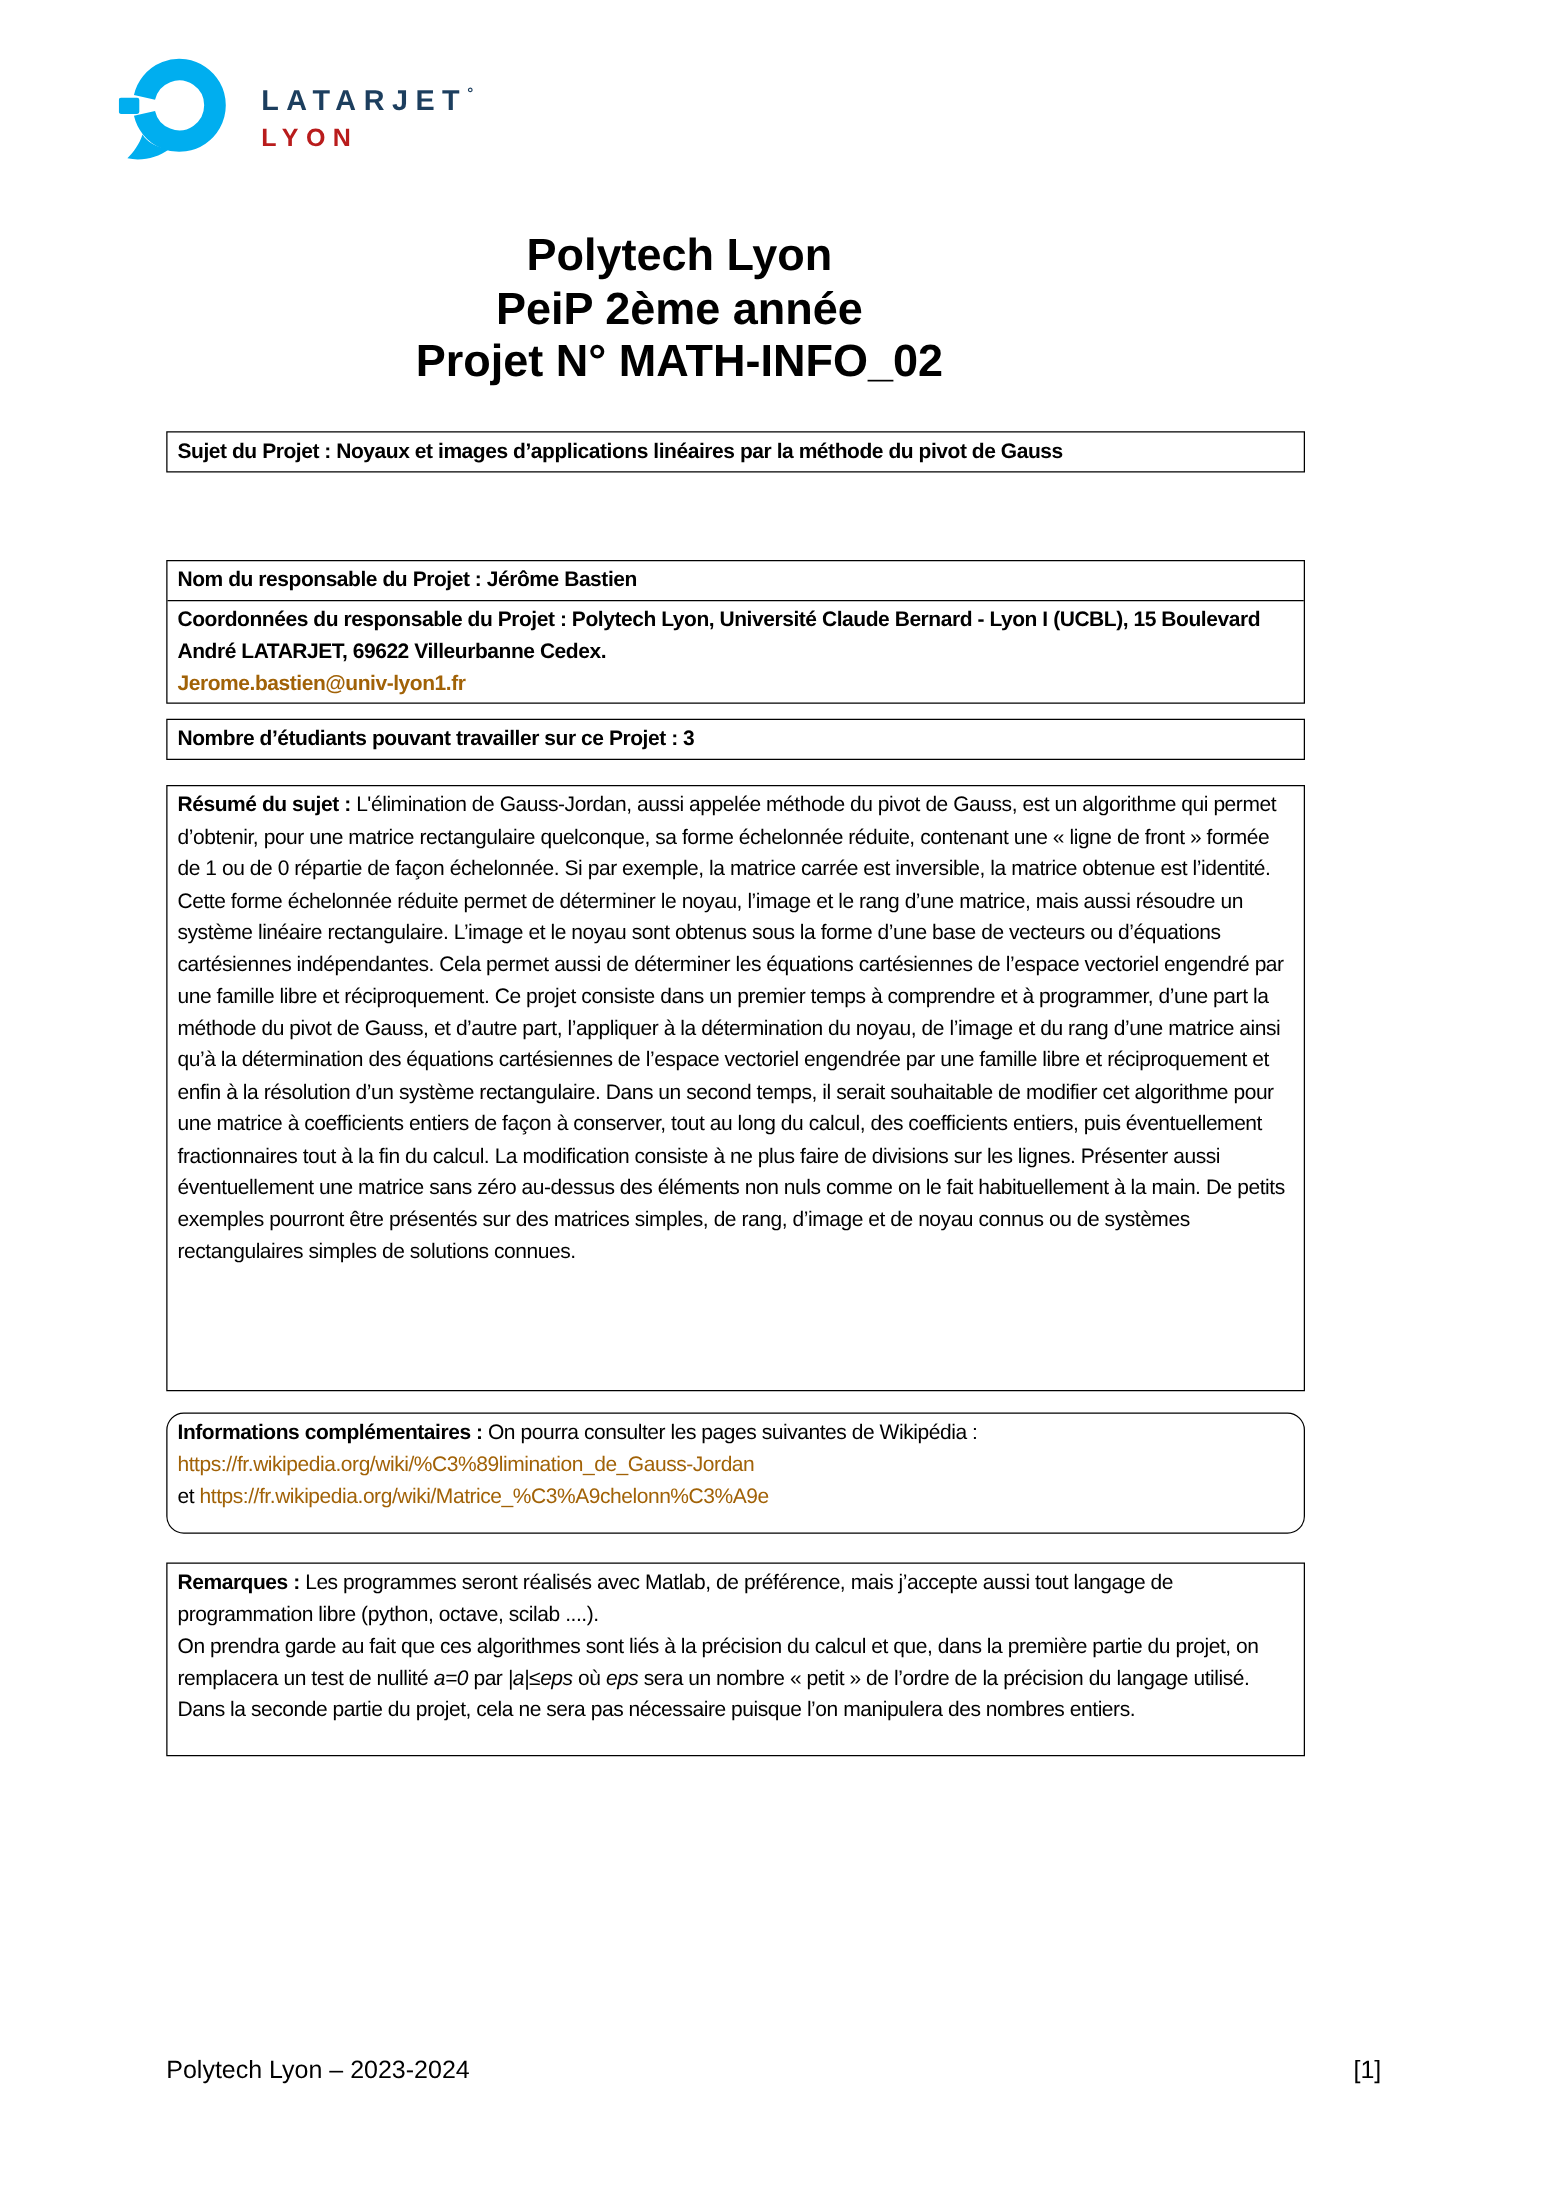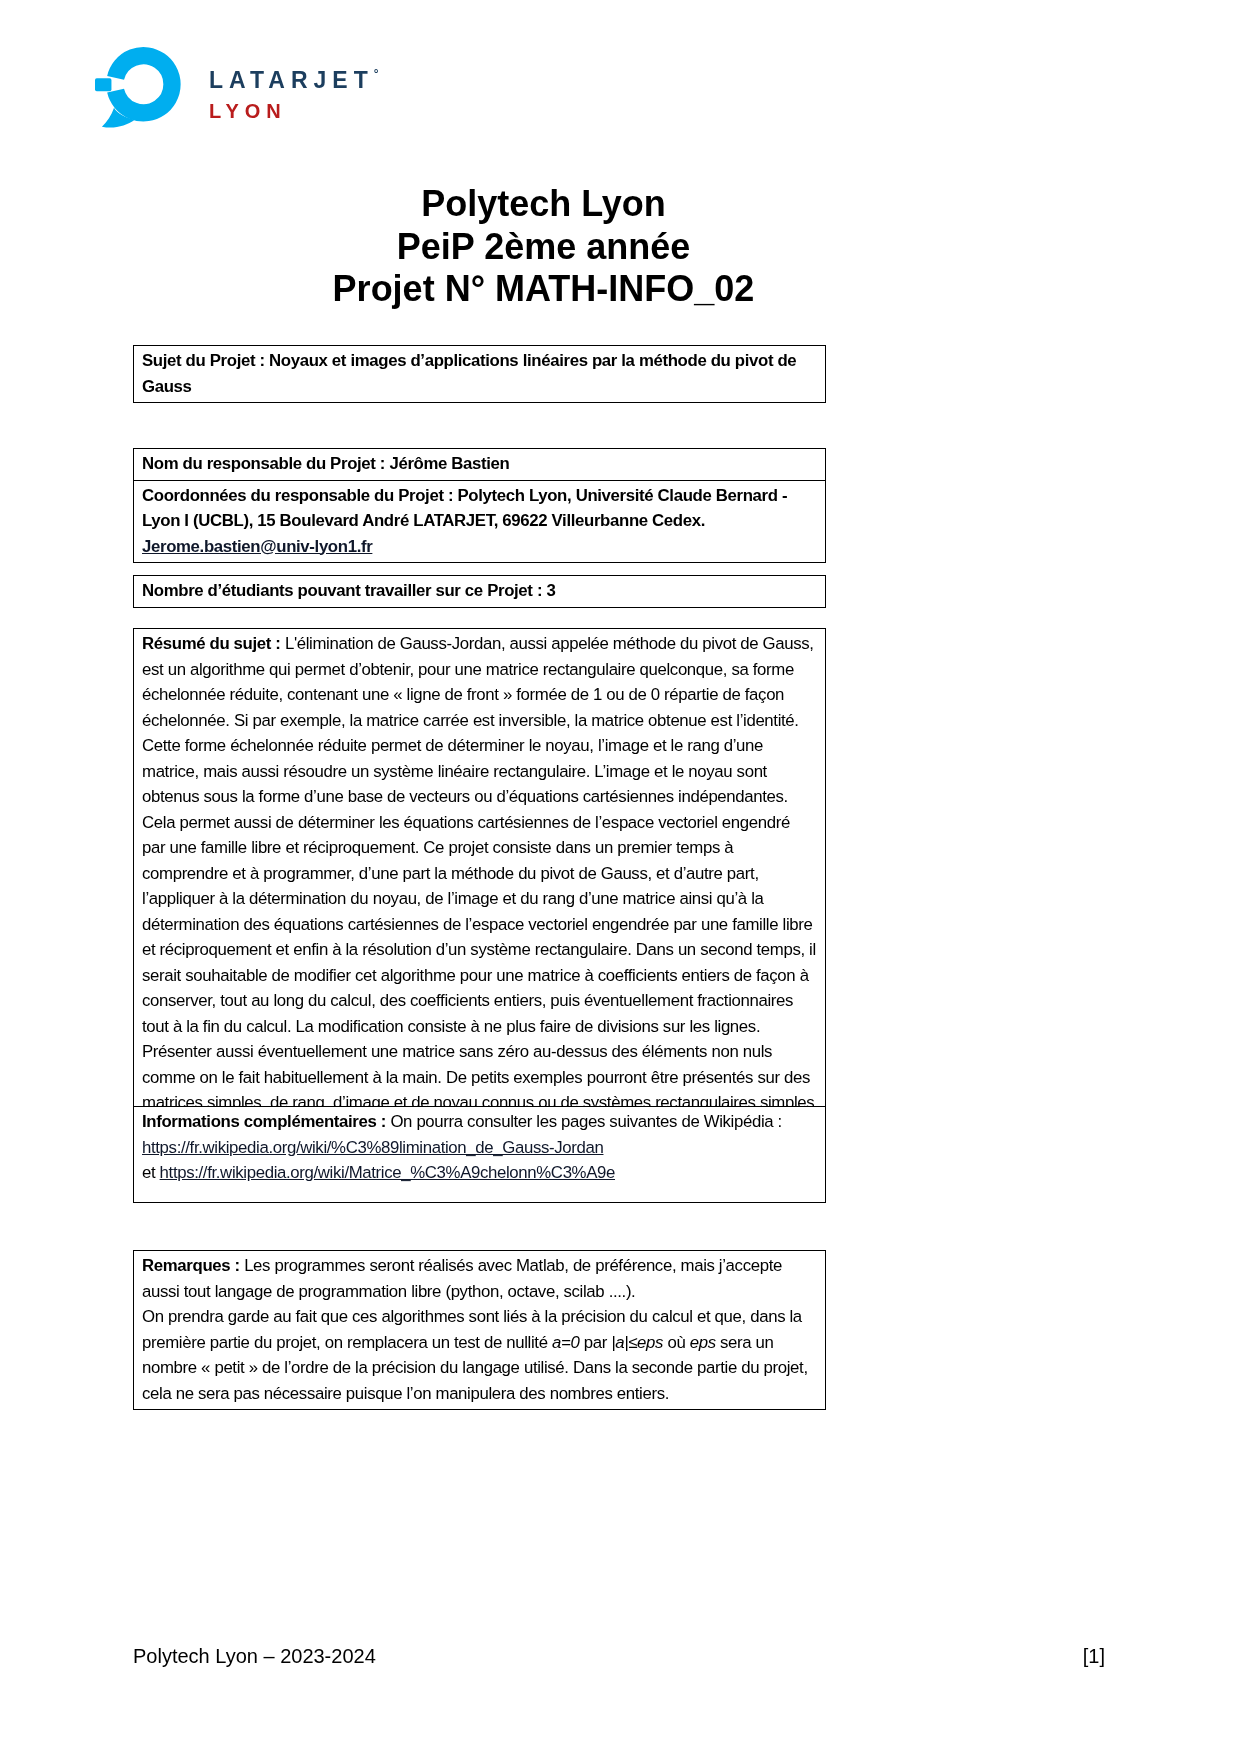--- a/index.html
+++ b/index.html
@@ -14,37 +14,37 @@
   .brand{color:#1C3E5E;font-weight:700;font-size:23px;letter-spacing:6px;line-height:24px;}
   .brand .mark{font-size:12px;vertical-align:10px;letter-spacing:0;}
   .city{color:#b91c1c;font-weight:700;font-size:20px;letter-spacing:6px;margin-top:9px;line-height:20px;}
   
   .title{
     position:absolute;left:120px;top:183px;width:847px;text-align:center;
     font-weight:700;font-size:36px;line-height:42.5px;
   }
   
   .box{
-    position:absolute;left:133px;width:693px;box-sizing:border-box;
+    position:absolute;left:133px;width:911px;box-sizing:border-box;
     border:1.5px solid #000;padding:2px 8px 3px 8px;
     font-size:16.8px;line-height:25.5px;letter-spacing:-0.35px;
     text-align:left;background:#fff;
   }
   .bold{font-weight:700;}
   .b-sujet{top:345px;}
   .b-specialite{top:398px;}
   .b-responsable{top:448px;padding:0;}
   .b-responsable .cell{padding:2px 8px 3px 8px;}
   .b-responsable .cell.first{border-bottom:1.5px solid #000;}
   .b-etudiants{top:575px;}
   .b-resume{top:628px;min-height:485px;}
-  .b-infos{top:1106px;min-height:97px;}
+  .b-infos{top:1130px;min-height:97px;border-radius:14px;}
   .b-remarques{top:1250px;min-height:155px;}
   .lbl{font-weight:700;}
-  a.lnk{color:#0f172a;text-decoration:underline;cursor:pointer;}
+  a.lnk{color:#a16207;cursor:pointer;}
   a.email{font-weight:700;display:inline-block;}
   em{font-style:italic;}
   
   .footer{
     position:absolute;left:133px;top:1643px;width:972px;
     display:flex;justify-content:space-between;
     font-size:20px;line-height:26px;letter-spacing:0;
   }
 </style>
 </head>

